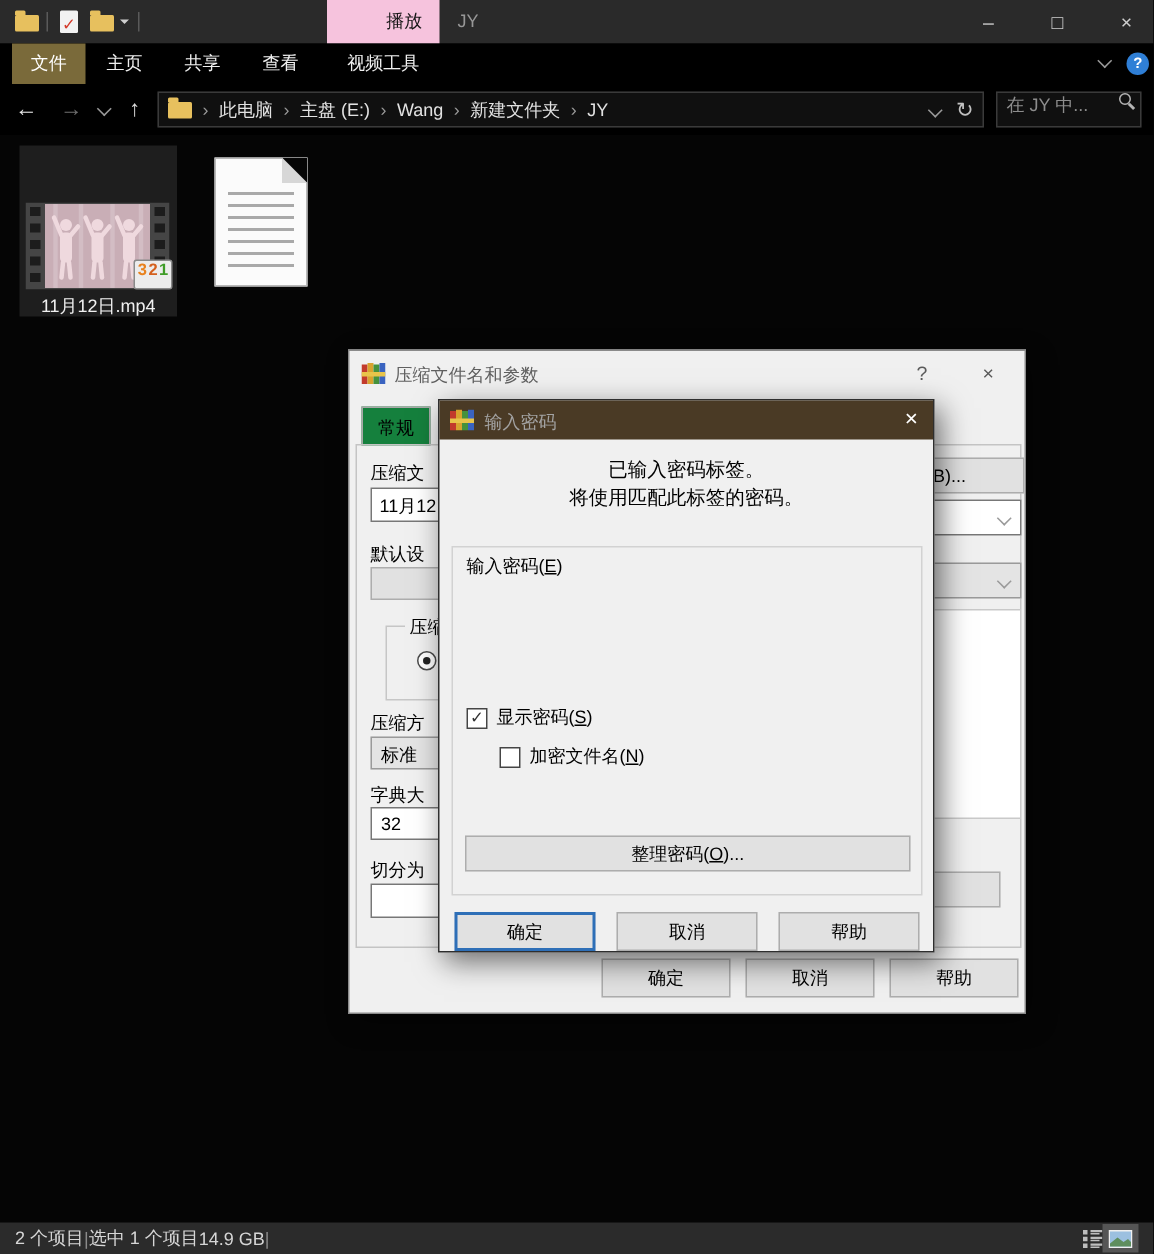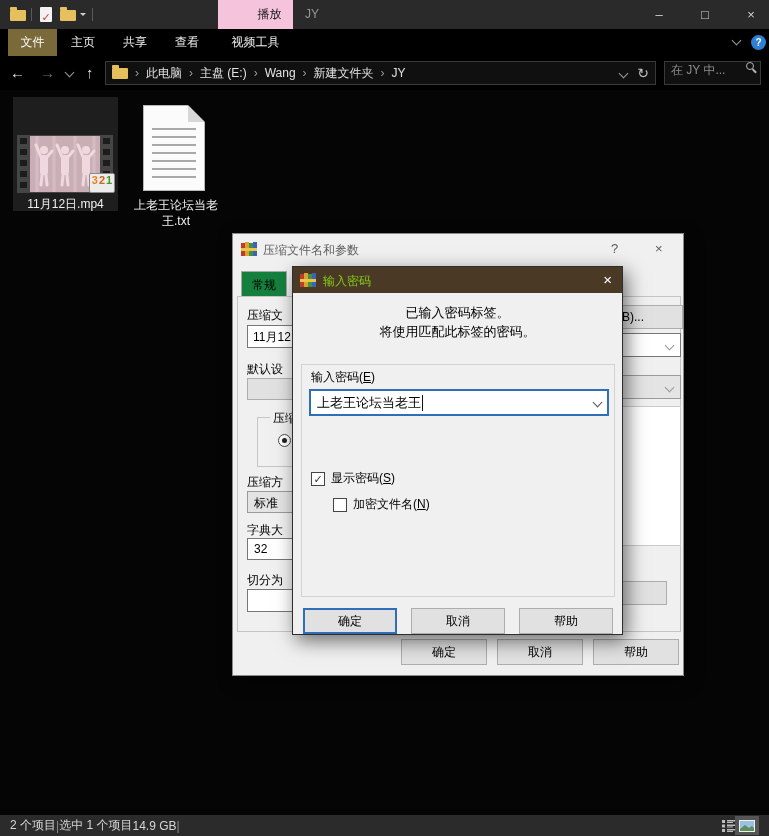--- a/index.html
+++ b/index.html
@@ -72,21 +72,21 @@
   .a-group { position:absolute; left:24px; top:183px; width:258px; height:50px; border:1px solid #c6c6c6; }
   .a-group .legend { position:absolute; left:12px; top:-8px; background:#f0f0f0; padding:0 3px; }
   .radio { position:absolute; width:13px; height:13px; border:1px solid #4a4a4a; border-radius:50%; background:#fff; }
   .radio::after { content:""; position:absolute; left:3px; top:3px; width:5px; height:5px; border-radius:50%; background:#222; }
   .combo-chev { position:absolute; right:7px; top:8px; }
   .a-btn { position:absolute; top:405px; width:86px; height:26px; background:#e1e1e1; border:1px solid #adadad; text-align:center; line-height:24px; }
 
   
   #dlg-pwd { position:absolute; left:292px; top:266px; width:331px; height:369px; background:#f0f0f0; border:1px solid #2e2e2e; box-shadow:4px 6px 18px rgba(0,0,0,.55); font-size:12px; }
   #pwd-titlebar { position:absolute; left:0; top:0; width:100%; height:26px; background:#4a3a25; }
-  #pwd-titlebar .ttl { position:absolute; left:30px; top:6px; color:#84cc16; }
+  #pwd-titlebar .ttl { position:absolute; left:30px; top:6px; color:#a3a3a3; }
   #pwd-close { position:absolute; right:10px; top:4px; color:#fff; font-size:15px; line-height:18px; }
   .pwd-info { position:absolute; left:0; top:36px; width:100%; text-align:center; font-size:13px; line-height:19px; color:#000; }
   .pwd-group { position:absolute; left:8px; top:97px; width:314px; height:233px; border:1px solid #d2d2d2; }
   #pwd-label { position:absolute; left:18px; top:102px; }
   .u { text-decoration:underline; }
   #pwd-combo { position:absolute; left:16px; top:122px; width:300px; height:27px; background:#fff; border:2px solid #2e6fb7; display:flex; align-items:center; padding:0 6px; font-size:13px; }
   .caret { width:1px; height:16px; background:#111; margin-left:1px; }
   #pwd-combo .chev { margin-left:auto; border-color:#555; }
   .cb-row { position:absolute; left:18px; display:flex; align-items:center; gap:6px; }
   .cb-box { width:14px; height:14px; background:#fff; border:1px solid #454545; text-align:center; line-height:13px; font-size:11px; color:#333; }
@@ -218,24 +218,20 @@
   </span>
   <div class="label">11月12日.mp4</div>
 </div>
 
 <div id="file-txt">
   <span class="page">
     <span class="lines"></span>
     <span class="fold-shade"></span>
     <span class="fold-cut"></span>
   </span>
-  <div class="label">
-    <div>上老王论坛当老</div>
-    <div>王.txt</div>
-  </div>
 </div>
 
 <div id="dlg-archive">
   <span class="winrar-ico" style="left:8px; top:8px;">
     <svg width="16" height="14" viewBox="0 0 16 14">
       <rect x="0" y="1" width="4" height="13" fill="#c23a2c"></rect>
       <rect x="4" y="0" width="4" height="14" fill="#d8a32e"></rect>
       <rect x="8" y="1" width="4" height="13" fill="#45923c"></rect>
       <rect x="12" y="0" width="4" height="14" fill="#3a63c0"></rect>
       <rect x="0" y="6" width="16" height="3" fill="#e8c44a"></rect>
@@ -303,35 +299,33 @@
     <div>已输入密码标签。</div>
     <div>将使用匹配此标签的密码。</div>
   </div>
 
   <div class="pwd-group"></div>
 
   <div id="pwd-label">
     <span>输入密码(</span><span class="u">E</span><span>)</span>
   </div>
 
-  <div id="pwd-combo">
-    <span>上老王论坛当老王</span>
-    <span class="caret"></span>
-    <span class="chev"></span>
-  </div>
 
   <div class="cb-row" style="top:203px;">
     <span class="cb-box">✓</span>
     <span><span>显示密码(</span><span class="u">S</span><span>)</span></span>
   </div>
   <div class="cb-row" style="top:229px;margin-left:22px;">
     <span class="cb-box"></span>
     <span><span>加密文件名(</span><span class="u">N</span><span>)</span></span>
   </div>
 
+  <div id="btn-organize">
+    <span>整理密码(</span><span class="u">O</span><span>)...</span>
+  </div>
 
   <div class="p-btn" id="pwd-ok">确定</div>
   <div class="p-btn" id="pwd-cancel">取消</div>
   <div class="p-btn" id="pwd-help">帮助</div>
 </div>
 
 <div id="statusbar">
   <span>2 个项目</span>
   <span class="st-sep">|</span>
   <span>选中 1 个项目</span>

